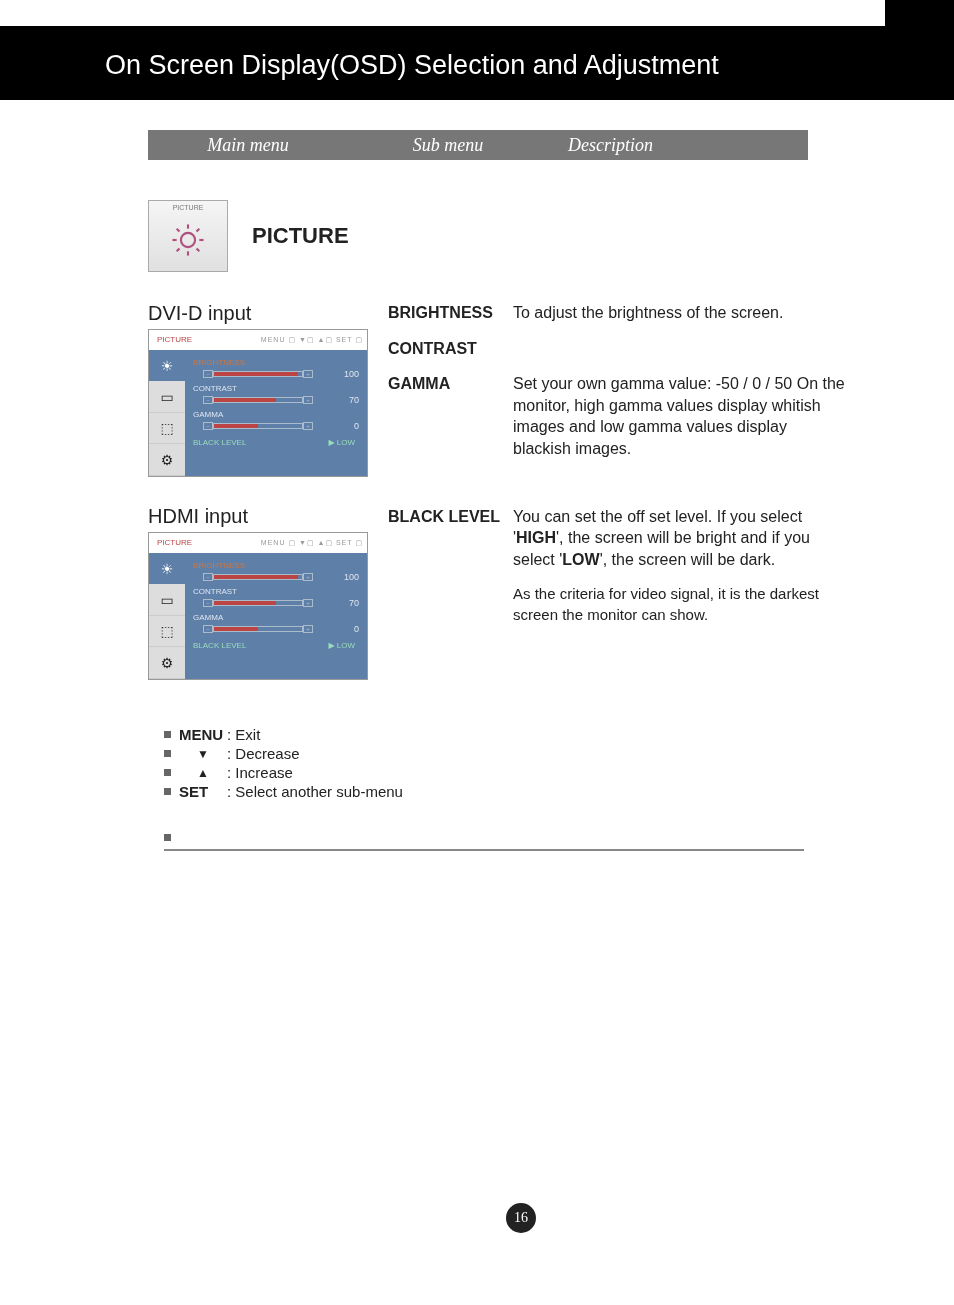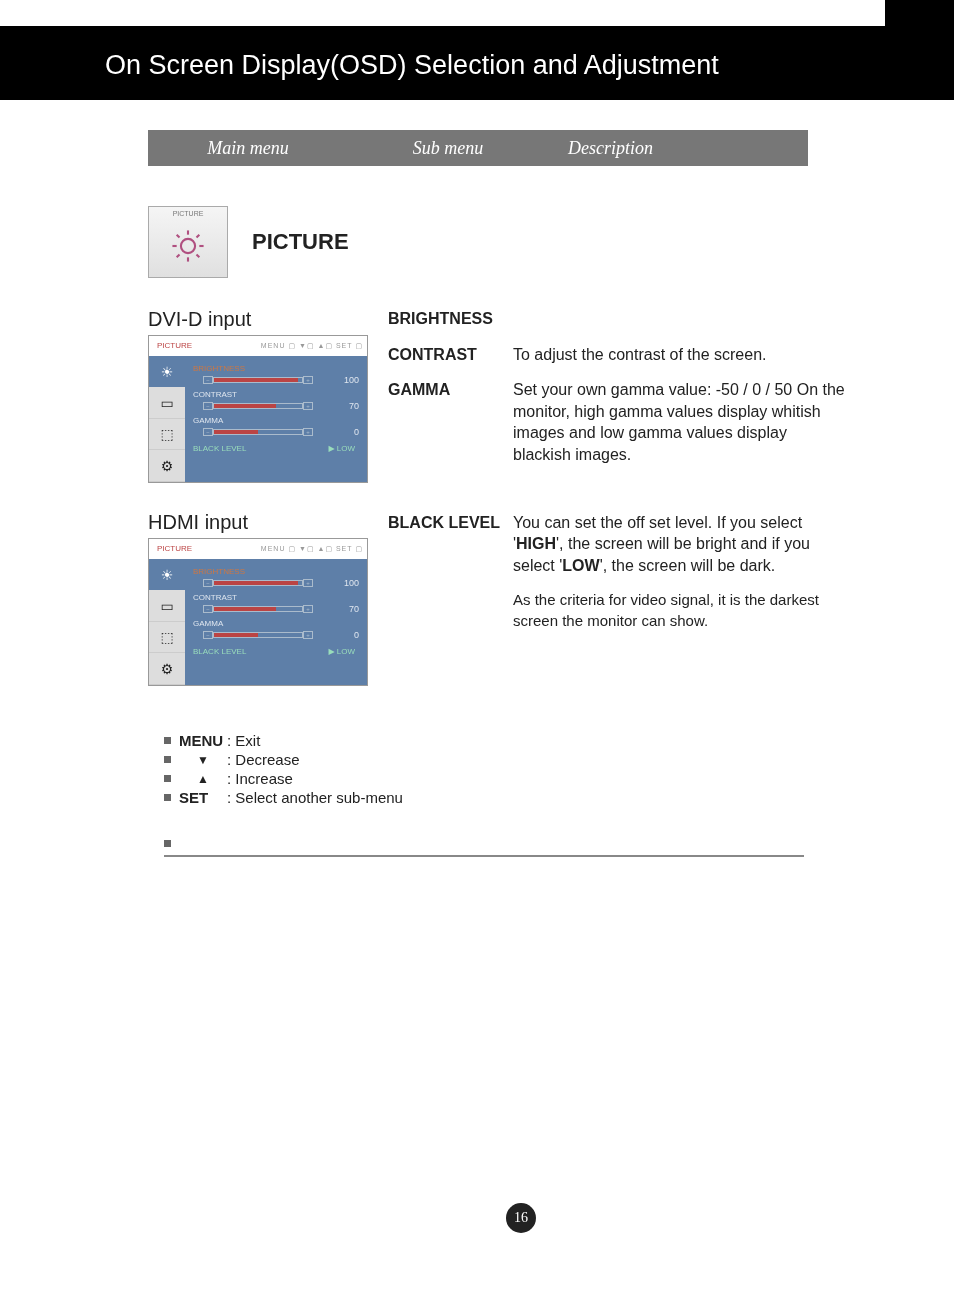--- a/index.html
+++ b/index.html
@@ -35,21 +35,21 @@
   }
   .crop-lines-top::before {
     content:""; position:absolute; left:64px; top:0; height:26px; width:1px; background:#444;
   }
   .crop-lines-top::after {
     content:""; position:absolute; right:132px; top:0; height:26px; width:1px; background:#444;
   }
   .table-header {
     margin: 30px 0 0 148px;
     width: 660px;
-    height: 36px;
+    height: 30px;
     background: #777;
     color: #fff;
     font-family: Georgia, 'Times New Roman', serif;
     font-style: italic;
     font-size: 18px;
     display:flex;
     align-items:center;
   }
   .th-col { flex:0 0 auto; }
   .th-main { width:200px; text-align:center;}
@@ -279,24 +279,24 @@
             <span>BLACK LEVEL</span>
             <span>▶ LOW</span>
           </div>
       </div>
     </div>
   </div>
 
   <div class="right-col">
     <div class="def-row">
       <div class="def-term">BRIGHTNESS</div>
+      <div class="def-desc">To adjust the brightness of the screen.</div>
     </div>
     <div class="def-row">
       <div class="def-term">CONTRAST</div>
-      <div class="def-desc">To adjust the contrast of the screen.</div>
     </div>
     <div class="def-row" style="margin-bottom:46px;">
       <div class="def-term">GAMMA</div>
       <div class="def-desc">Set your own gamma value: -50 / 0 / 50 On the monitor, high gamma values display whitish images and low gamma values display blackish images.</div>
     </div>
     <div class="def-row">
       <div class="def-term">BLACK LEVEL</div>
       <div class="def-desc">
         <span>You can set the off set level. If you select '</span><b>HIGH</b><span>', the screen will be bright and if you select '</span><b>LOW</b><span>', the screen will be dark.</span>
         <div class="note" style="margin-top:14px;">

